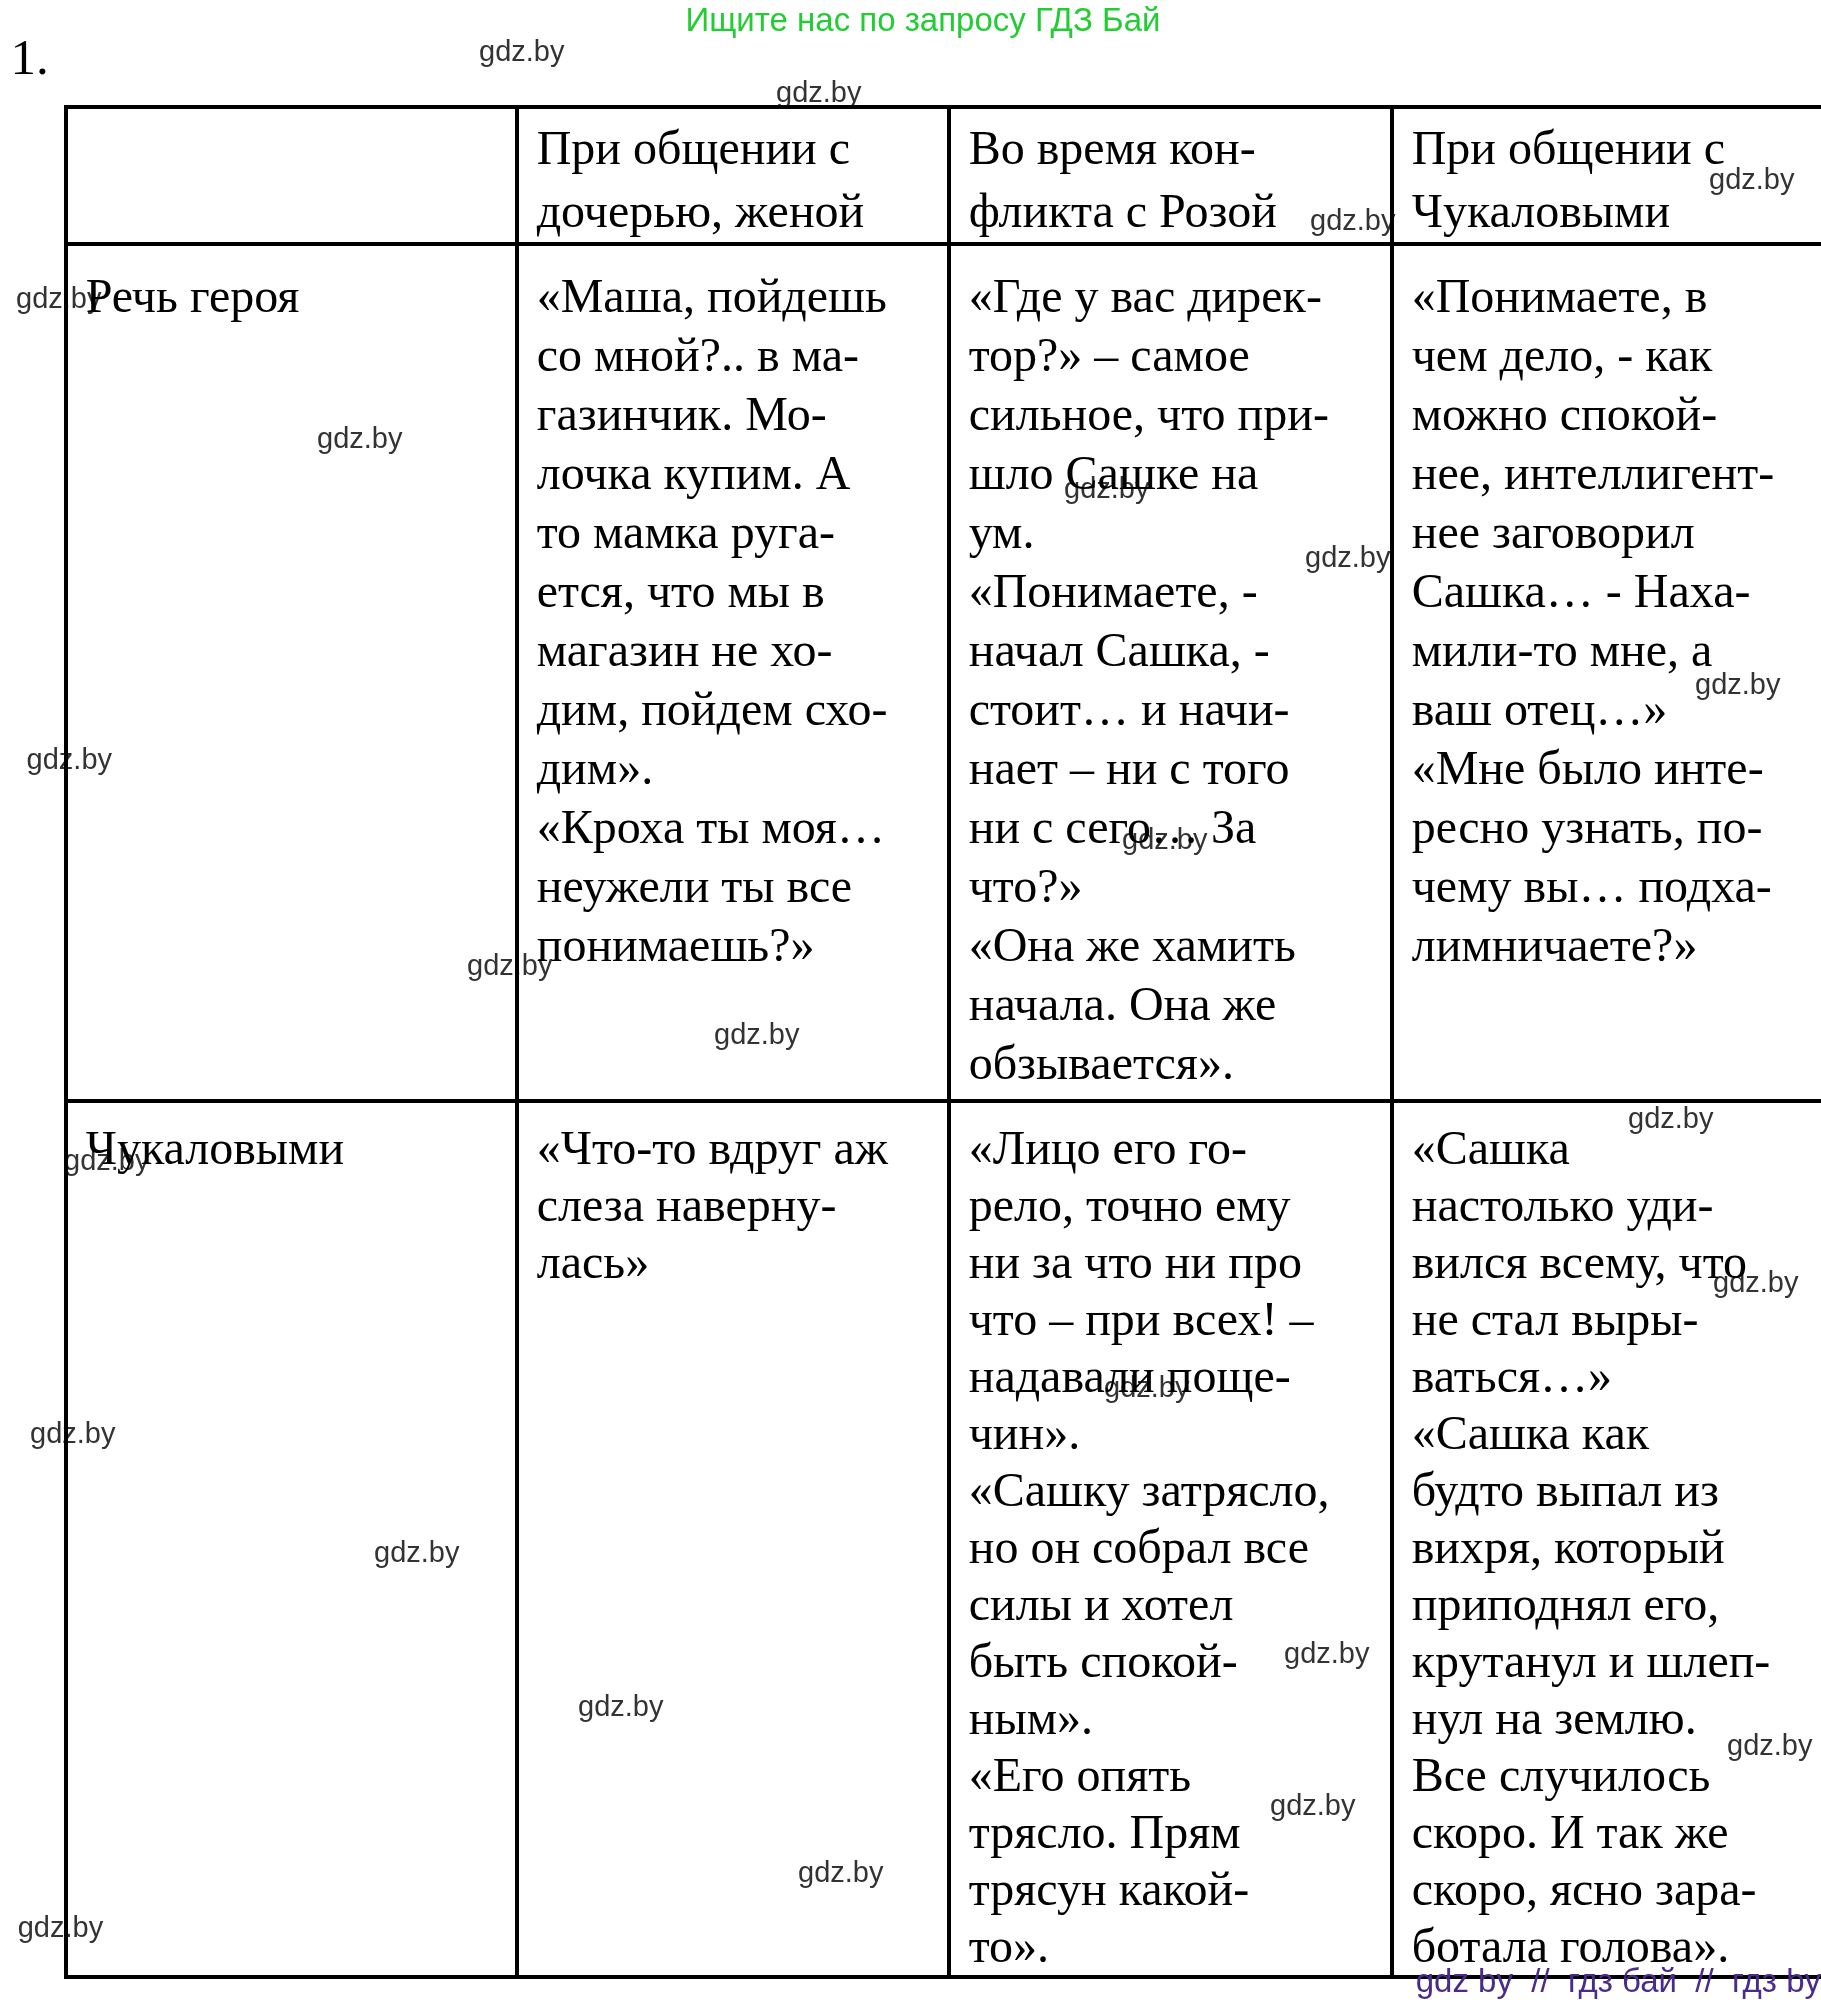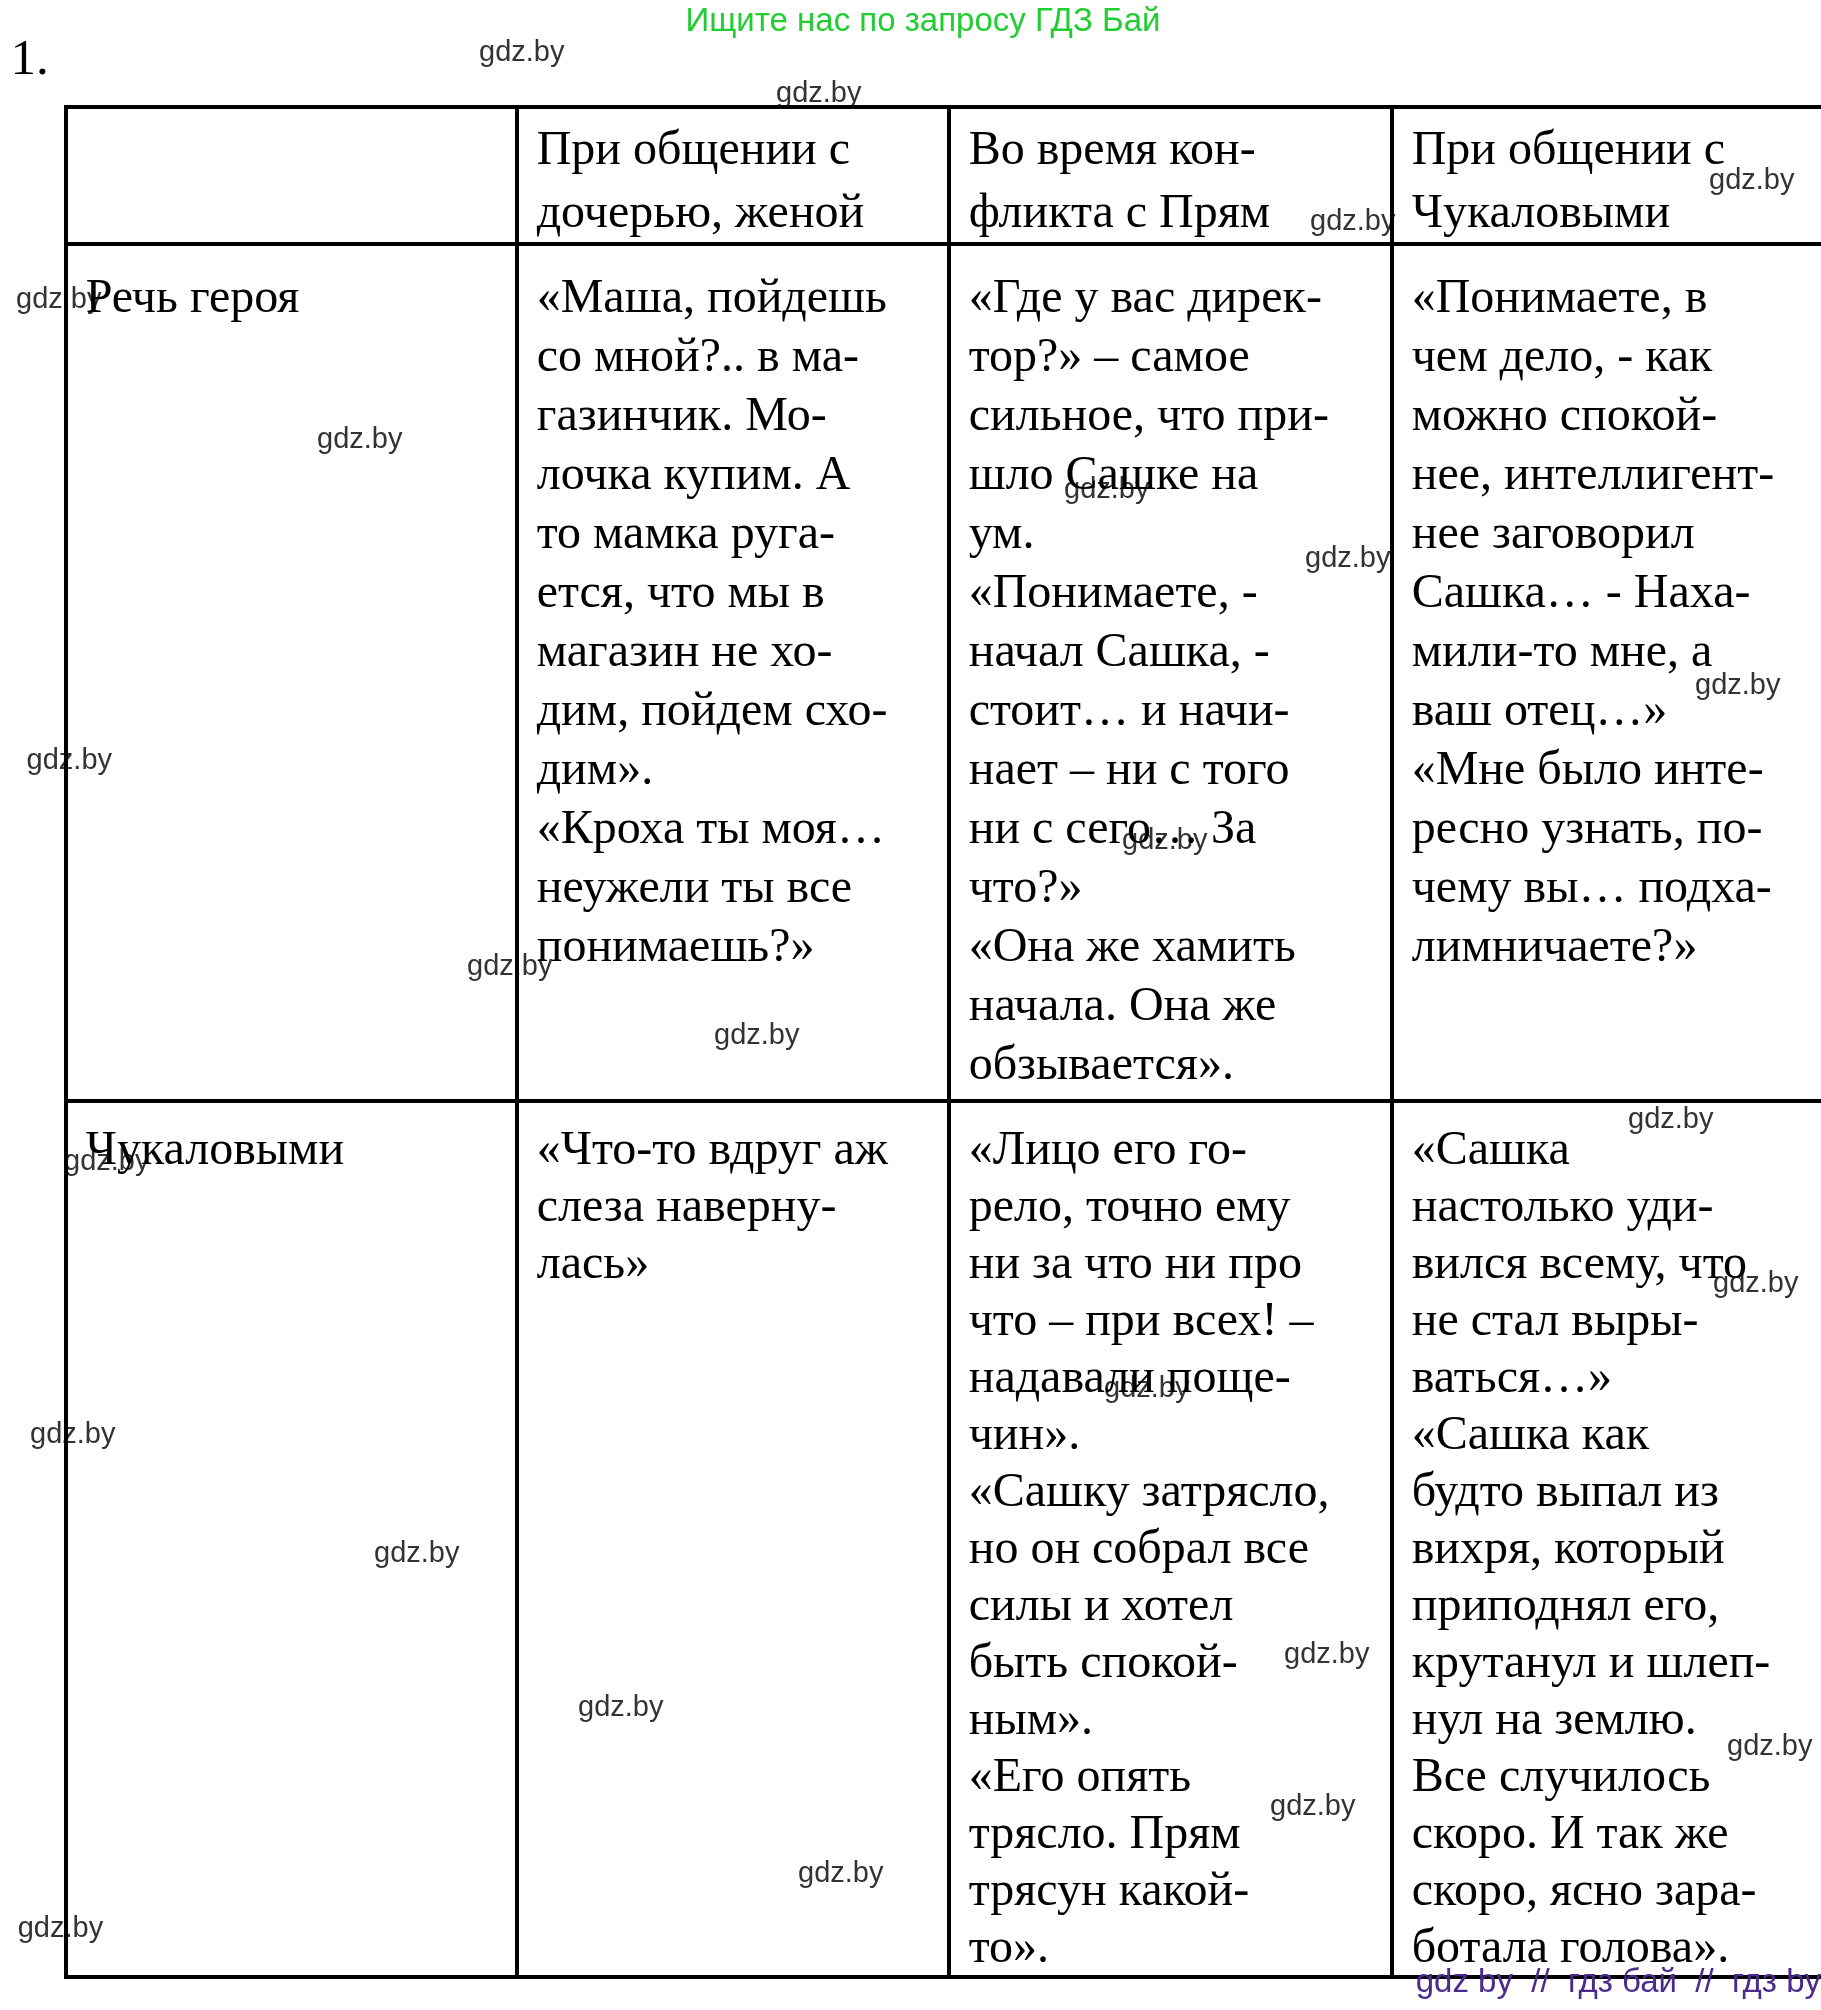--- a/index.html
+++ b/index.html
@@ -108,21 +108,21 @@
       <col class="c2">
       <col class="c3">
       <col class="c4">
   </colgroup>
   <tbody>
       <tr class="header-row">
     <td class="label-cell"></td>
     <td>При общении с
 дочерью, женой</td>
     <td>Во время кон-
-фликта с Прям</td>
+фликта с Розой</td>
     <td>При общении с
 Чукаловыми</td>
   </tr>
   <tr class="row-speech">
     <td class="label-cell">Речь героя</td>
     <td>«Маша, пойдешь
 со мной?.. в ма-
 газинчик. Мо-
 лочка купим. А
 то мамка руга-

